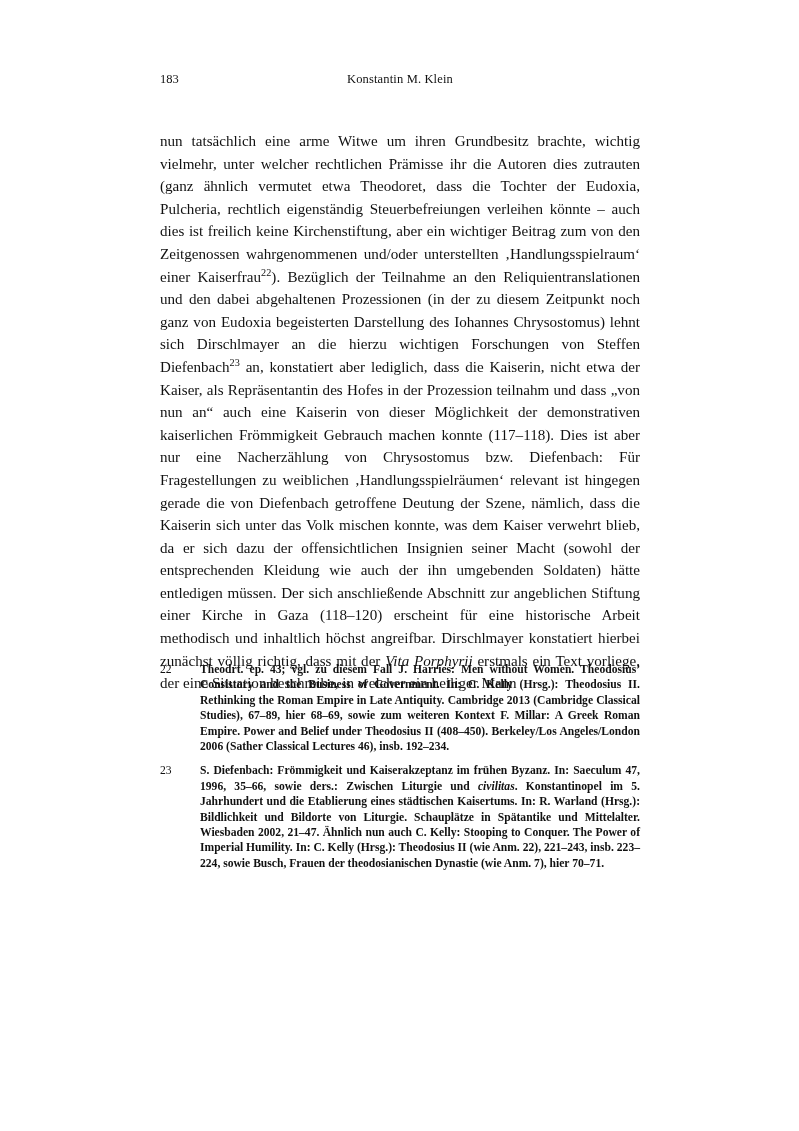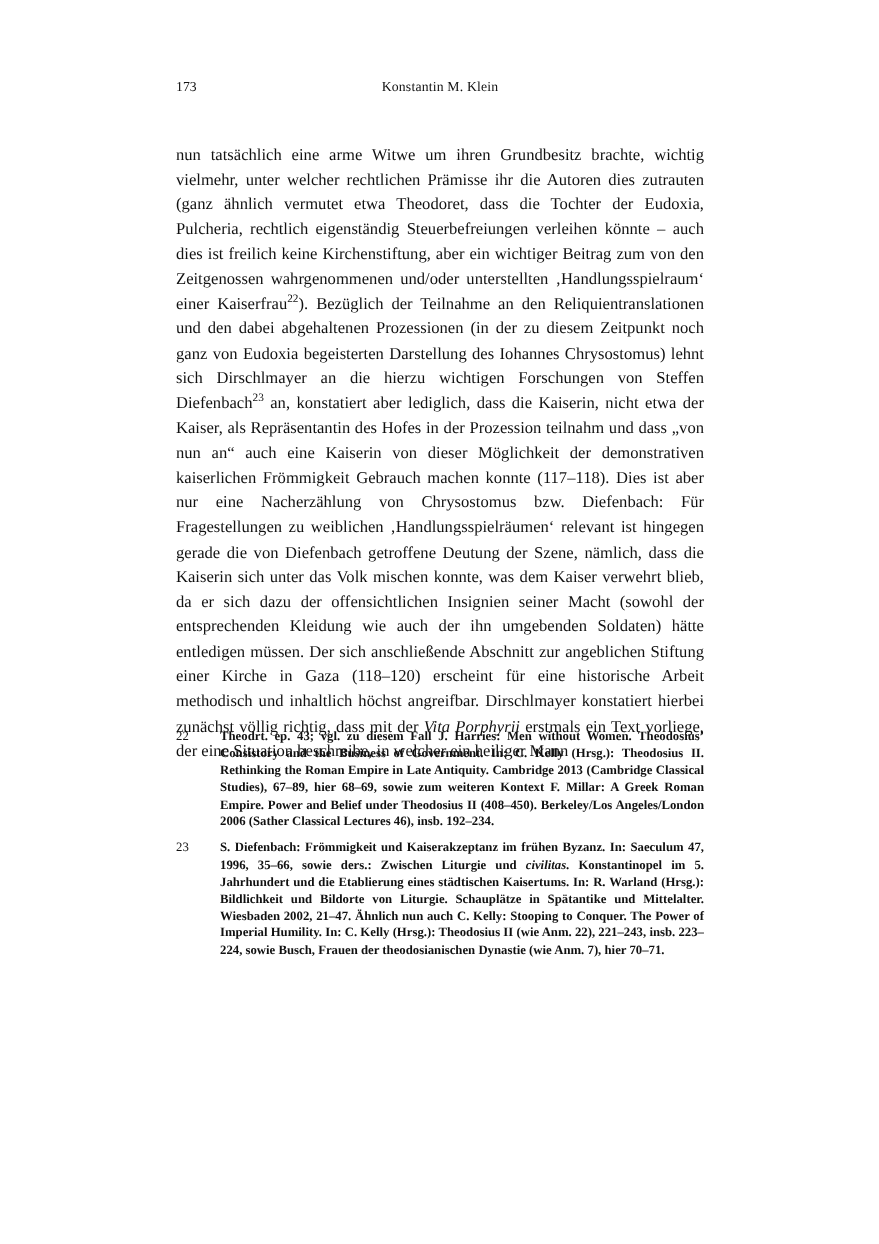--- a/index.html
+++ b/index.html
@@ -94,21 +94,21 @@
   .it {
     font-style: italic;
   }
 </style>
 </head>
 <body>
 
 <div class="page">
 
   <div class="running-head">
-    <span class="folio">173</span>
+    <span class="folio">183</span>
     <span class="head-title">Konstantin M. Klein</span>
   </div>
 
   <div class="body-block">
     <p><span>nun tatsächlich eine arme Witwe um ihren Grundbesitz brachte, wichtig vielmehr, unter welcher rechtlichen Prämisse ihr die Autoren dies zutrauten (ganz ähnlich vermutet etwa Theodoret, dass die Tochter der Eudoxia, Pulcheria, rechtlich eigenständig Steuerbefreiungen verleihen könnte – auch dies ist freilich keine Kirchenstiftung, aber ein wichtiger Beitrag zum von den Zeitgenossen wahrgenommenen und/oder unterstellten ‚Handlungsspielraum‘ einer Kaiserfrau</span><sup>22</sup><span>). Bezüglich der Teilnahme an den Reliquientranslationen und den dabei abgehaltenen Prozessionen (in der zu diesem Zeitpunkt noch ganz von Eudoxia begeisterten Darstellung des Iohannes Chrysostomus) lehnt sich Dirschlmayer an die hierzu wichtigen Forschungen von Steffen Diefenbach</span><sup>23</sup><span> an, konstatiert aber lediglich, dass die Kaiserin, nicht etwa der Kaiser, als Repräsentantin des Hofes in der Prozession teilnahm und dass „von nun an“ auch eine Kaiserin von dieser Möglichkeit der demonstrativen kaiserlichen Frömmigkeit Gebrauch machen konnte (117–118). Dies ist aber nur eine Nacherzählung von Chrysostomus bzw. Diefenbach: Für Fragestellungen zu weiblichen ‚Handlungsspielräumen‘ relevant ist hingegen gerade die von Diefenbach getroffene Deutung der Szene, nämlich, dass die Kaiserin sich unter das Volk mischen konnte, was dem Kaiser verwehrt blieb, da er sich dazu der offensichtlichen Insignien seiner Macht (sowohl der entsprechenden Kleidung wie auch der ihn umgebenden Soldaten) hätte entledigen müssen. Der sich anschließende Abschnitt zur angeblichen Stiftung einer Kirche in Gaza (118–120) erscheint für eine historische Arbeit methodisch und inhaltlich höchst angreifbar. Dirschlmayer konstatiert hierbei zunächst völlig richtig, dass mit der </span><span class="it">Vita Porphyrii</span><span> erstmals ein Text vorliege, der eine Situation beschreibe, in welcher ein heiliger Mann</span></p>
   </div>
 
   <div class="notes">
 
     <div class="note">

